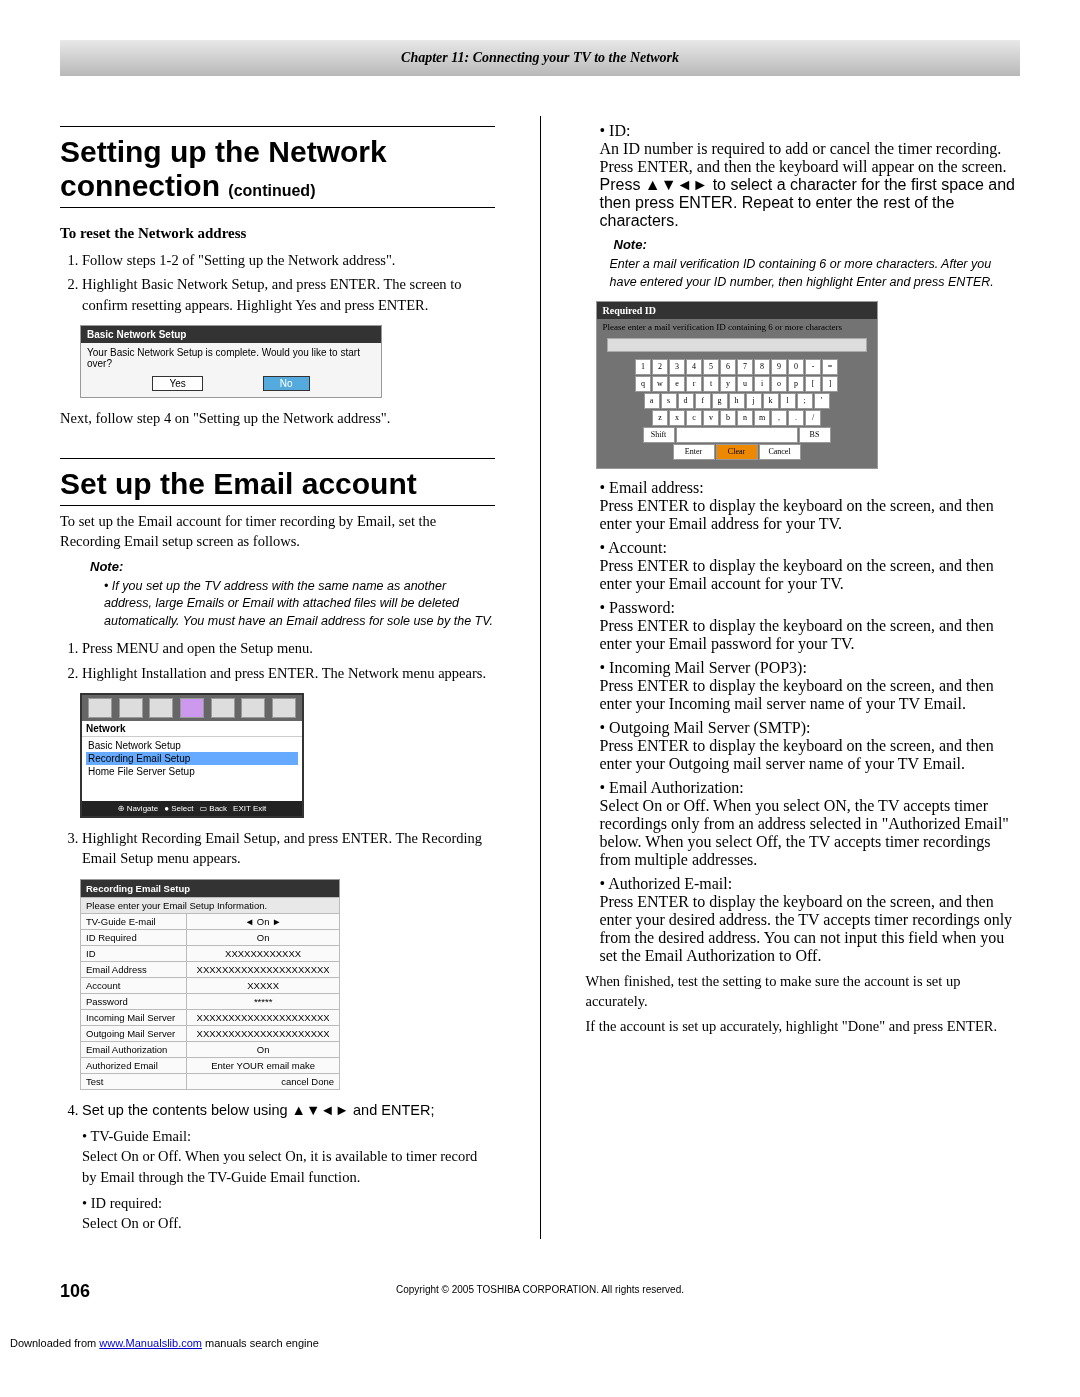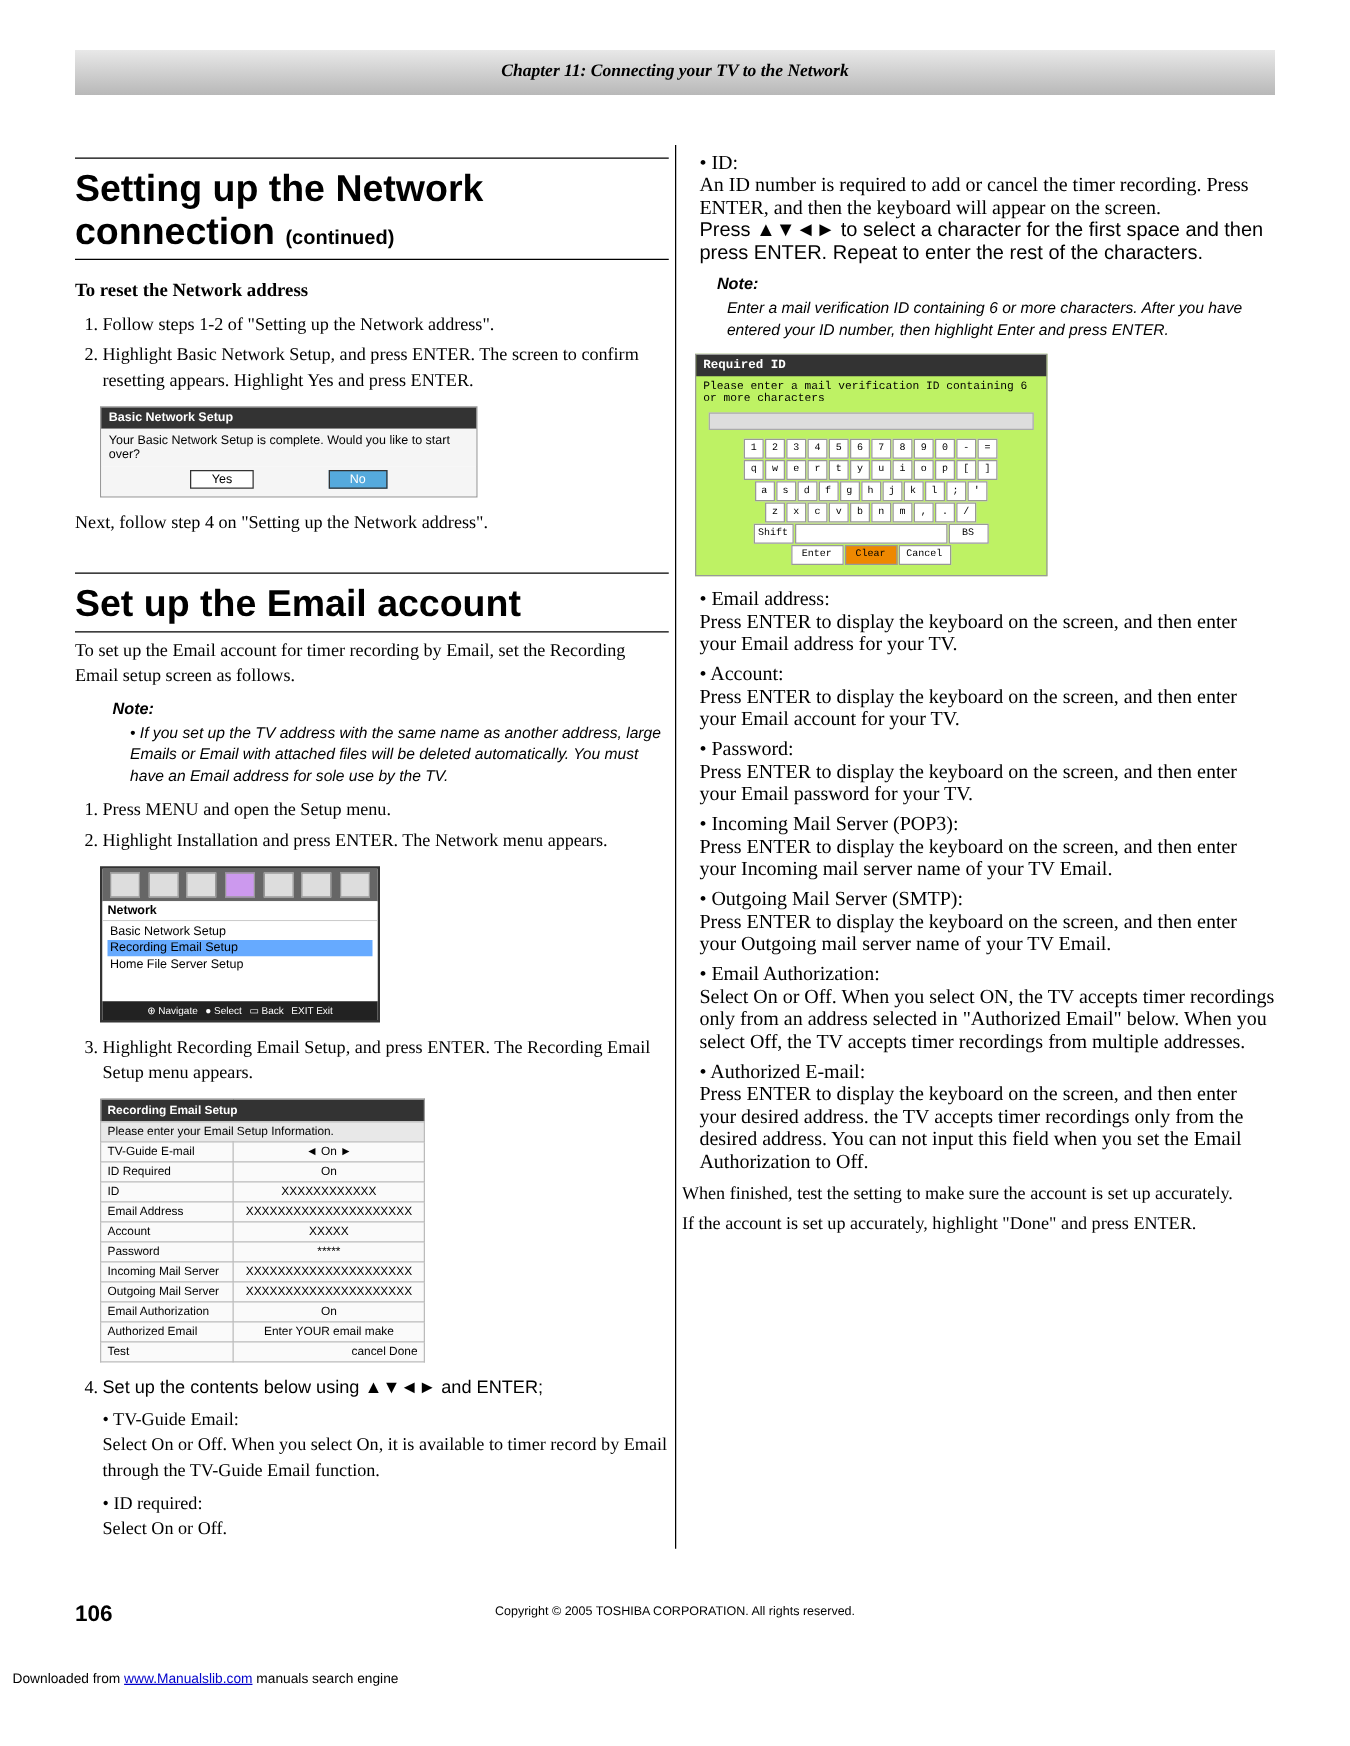--- a/index.html
+++ b/index.html
@@ -1,18 +1,18 @@
 <!DOCTYPE html>
 <html><head>
 <meta charset="utf-8">
 <style>
 body{font-family:Georgia,'Times New Roman',serif;margin:0;background:#fff;color:#000}
 .page{width:1080px;margin:0 auto;padding:40px 60px 20px;box-sizing:border-box}
 .chapter-bar{background:linear-gradient(to bottom,#e8e8e8,#b8b8b8);padding:10px 0;text-align:center;font-style:italic;font-weight:bold;font-size:14px;margin-bottom:40px}
-.columns{display:flex;}
+.columns{display:flex;gap:40px}
 .col{flex:1}
 .divider{width:1px;background:#000;margin:0 5px}
 h1{font-family:Arial,Helvetica,sans-serif;font-weight:bold;font-size:30px;margin:10px 0 5px;border-top:1px solid #000;border-bottom:1px solid #000;padding:8px 0 4px}
 h1 .cont{font-size:16px;font-weight:bold}
 h2{font-family:Arial,Helvetica,sans-serif;font-weight:bold;font-size:30px;margin:30px 0 5px;border-top:1px solid #000;border-bottom:1px solid #000;padding:8px 0 4px}
 .sub{font-weight:bold;font-size:15px;margin:15px 0 6px}
 p,li{font-size:14.5px;line-height:1.4;margin:4px 0}
 ol{padding-left:22px;margin:4px 0}
 .note-label{font-style:italic;font-weight:bold;font-family:Arial,sans-serif;font-size:13px;margin:6px 0 2px}
 .note-body{font-style:italic;font-family:Arial,sans-serif;font-size:12.5px;margin:0 0 8px 14px}
@@ -29,21 +29,21 @@
 .menu-title{padding:2px 4px;font-weight:bold;background:#fff;border-bottom:1px solid #ccc}
 .menu-items{padding:2px 4px;background:#fff;height:60px}
 .menu-item{padding:1px 2px}
 .menu-item.hl{background:#6af}
 .menu-foot{background:#222;color:#fff;padding:3px 4px;font-size:8px;display:flex;gap:6px;justify-content:center;flex-wrap:wrap}
 .menu-foot span{white-space:nowrap}
 .setup-table{width:260px;border:1px solid #999;margin:10px 0 10px 20px;font-family:Arial,sans-serif;font-size:9.5px;border-collapse:collapse}
 .setup-table th{background:#333;color:#fff;text-align:left;padding:3px 5px;font-weight:bold}
 .setup-table td{border:1px solid #bbb;padding:2px 5px;background:#fafafa}
 .setup-table .subtitle td{background:#e8e8e8}
-.kb-box{width:280px;border:1px solid #999;margin:10px 0 10px 10px;font-family:Liberation Mono, monospace;font-size:9px;background:#bef264}
+.kb-box{width:280px;border:1px solid #999;margin:10px 0 10px 10px;font-family:Liberation Serif, serif;font-size:9px;background:#737373}
 .kb-title{background:#333;color:#fff;padding:3px 6px;font-weight:bold;font-size:10px}
 .kb-msg{padding:3px 6px;font-size:9px}
 .kb-input{margin:3px 10px;height:12px;background:#ddd;border:1px solid #aaa}
 .kb-keys{padding:4px 10px 8px;display:flex;flex-direction:column;gap:1px;align-items:center}
 .kb-row{display:flex;gap:1px}
 .kb-key{width:14px;height:14px;border:1px solid #999;background:#fff;text-align:center;line-height:14px;font-size:8px}
 .kb-wide{width:30px}
 .kb-wider{width:40px}
 .kb-clear{background:#e80}
 .arrows{font-family:Arial,sans-serif}
@@ -185,21 +185,21 @@
 
 </div>
 <div class="divider"></div>
 <div class="col">
 
 <div class="bullet-item" style="margin-left:14px">• <span class="bh">ID:</span>
 <div class="bd">An ID number is required to add or cancel the timer recording. Press ENTER, and then the keyboard will appear on the screen.</div>
 <div class="bd arrows">Press ▲▼◄► to select a character for the first space and then press ENTER. Repeat to enter the rest of the characters.</div>
 </div>
 <p class="note-label" style="margin-left:28px">Note:</p>
-<p class="note-body" style="margin-left:36px">Enter a mail verification ID containing 6 or more characters. After you have entered your ID number, then highlight Enter and press ENTER.</p>
+<p class="note-body" style="margin-left:24px">Enter a mail verification ID containing 6 or more characters. After you have entered your ID number, then highlight Enter and press ENTER.</p>
 
 <div class="kb-box">
 <div class="kb-title">Required ID</div>
 <div class="kb-msg">Please enter a mail verification ID containing 6 or more characters</div>
 <div class="kb-input"></div>
 <div class="kb-keys">
 <div class="kb-row">
               <div class="kb-key">1</div>
               <div class="kb-key">2</div>
               <div class="kb-key">3</div>

